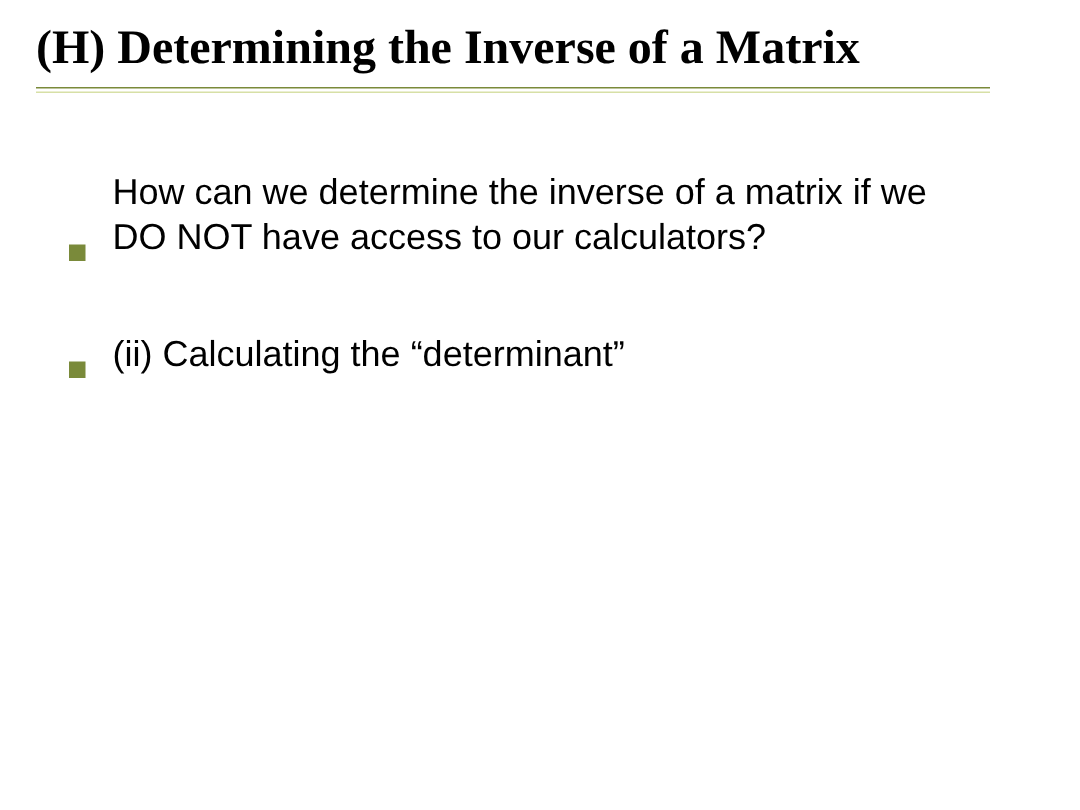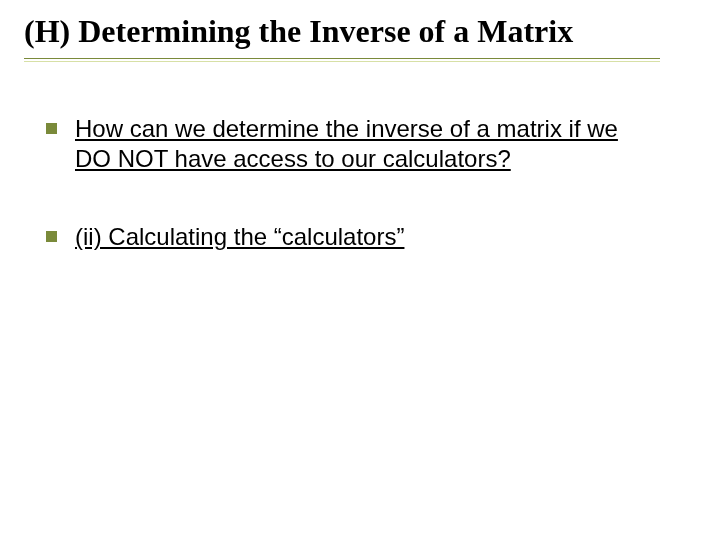--- a/index.html
+++ b/index.html
@@ -38,23 +38,22 @@
   .rule-light {
     height: 1px;
     background: #d7e0a6;
     margin-top: 2px;
   }
   .body {
     padding: 52px 46px 0 46px;
   }
   .item {
     display: flex;
-    align-items: flex-start;
+    align-items: flex-end;
     margin-bottom: 48px;
-    text-decoration: underline;
   }
   .bullet {
     width: 11px;
     height: 11px;
     background: #7a8a3a;
     flex: 0 0 auto;
     margin-top: 9px;
     margin-right: 18px;
   }
   .item-text {
@@ -78,19 +77,19 @@
 
   <div class="body">
 
     <div class="item">
       <div class="bullet"></div>
       <div class="item-text">How can we determine the inverse of a matrix if we DO NOT have access to our calculators?</div>
     </div>
 
     <div class="item">
       <div class="bullet"></div>
-      <div class="item-text">(ii) Calculating the “calculators”</div>
+      <div class="item-text">(ii) Calculating the “determinant”</div>
     </div>
 
 
   </div>
 
 </div>
 
 </body></html>

